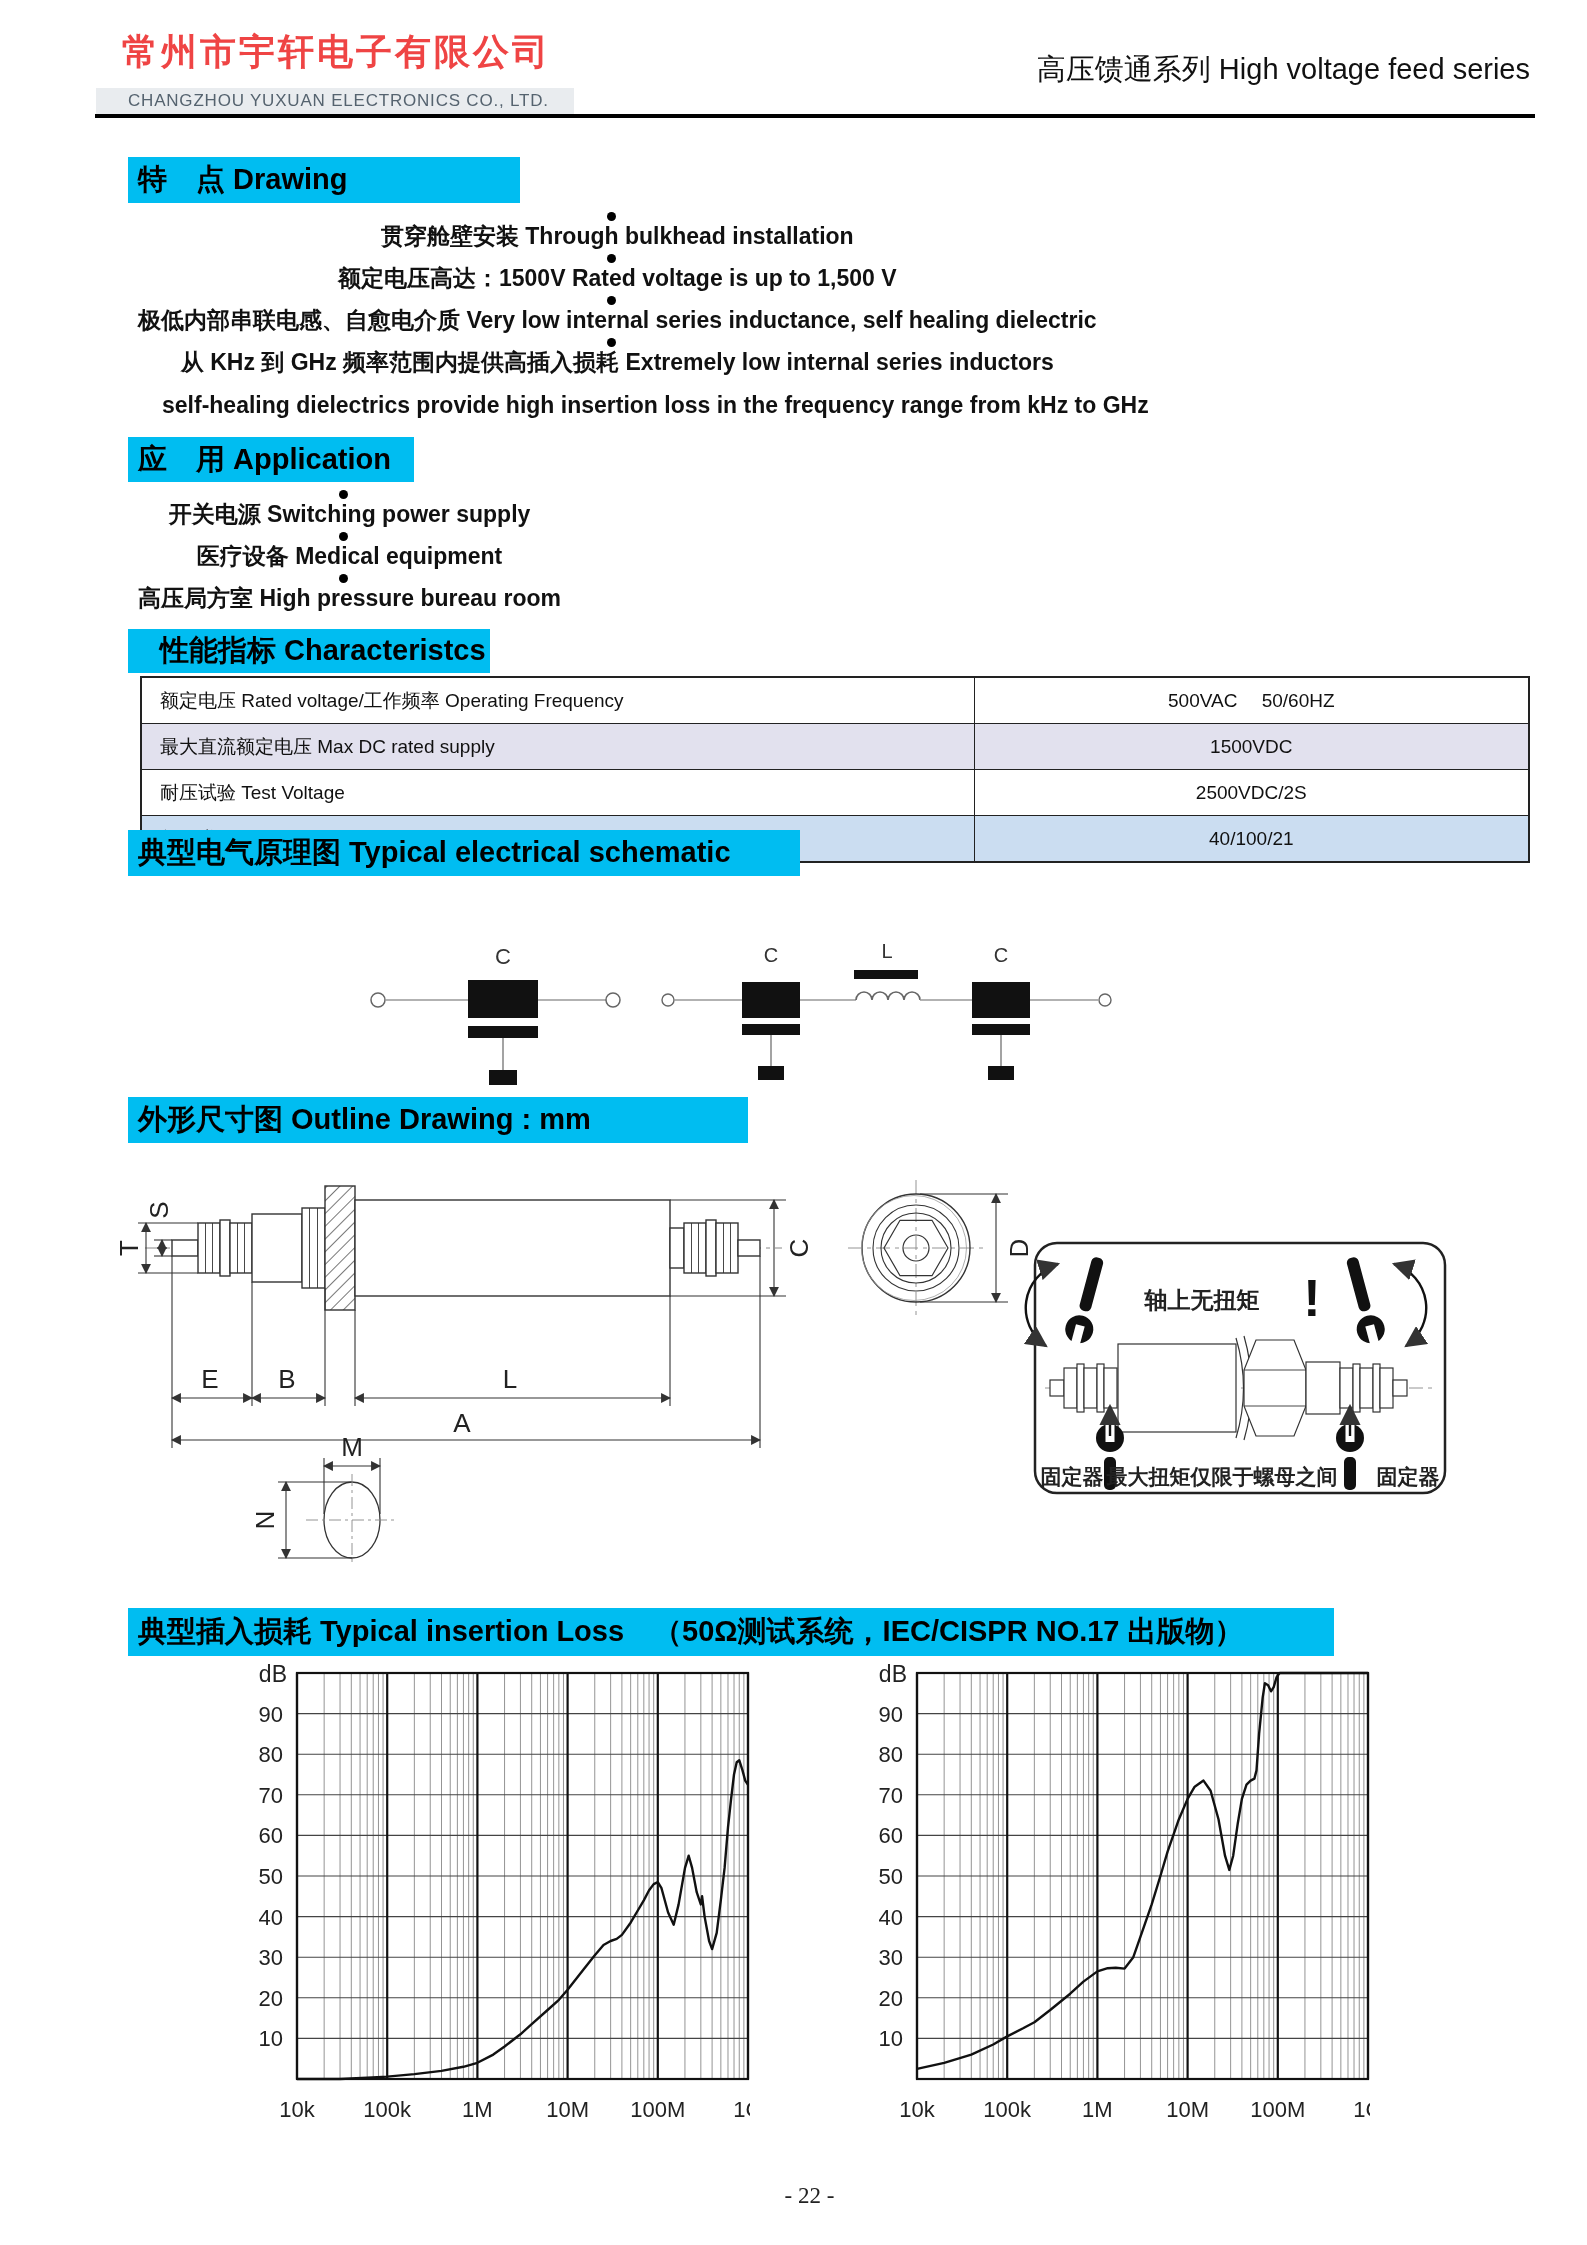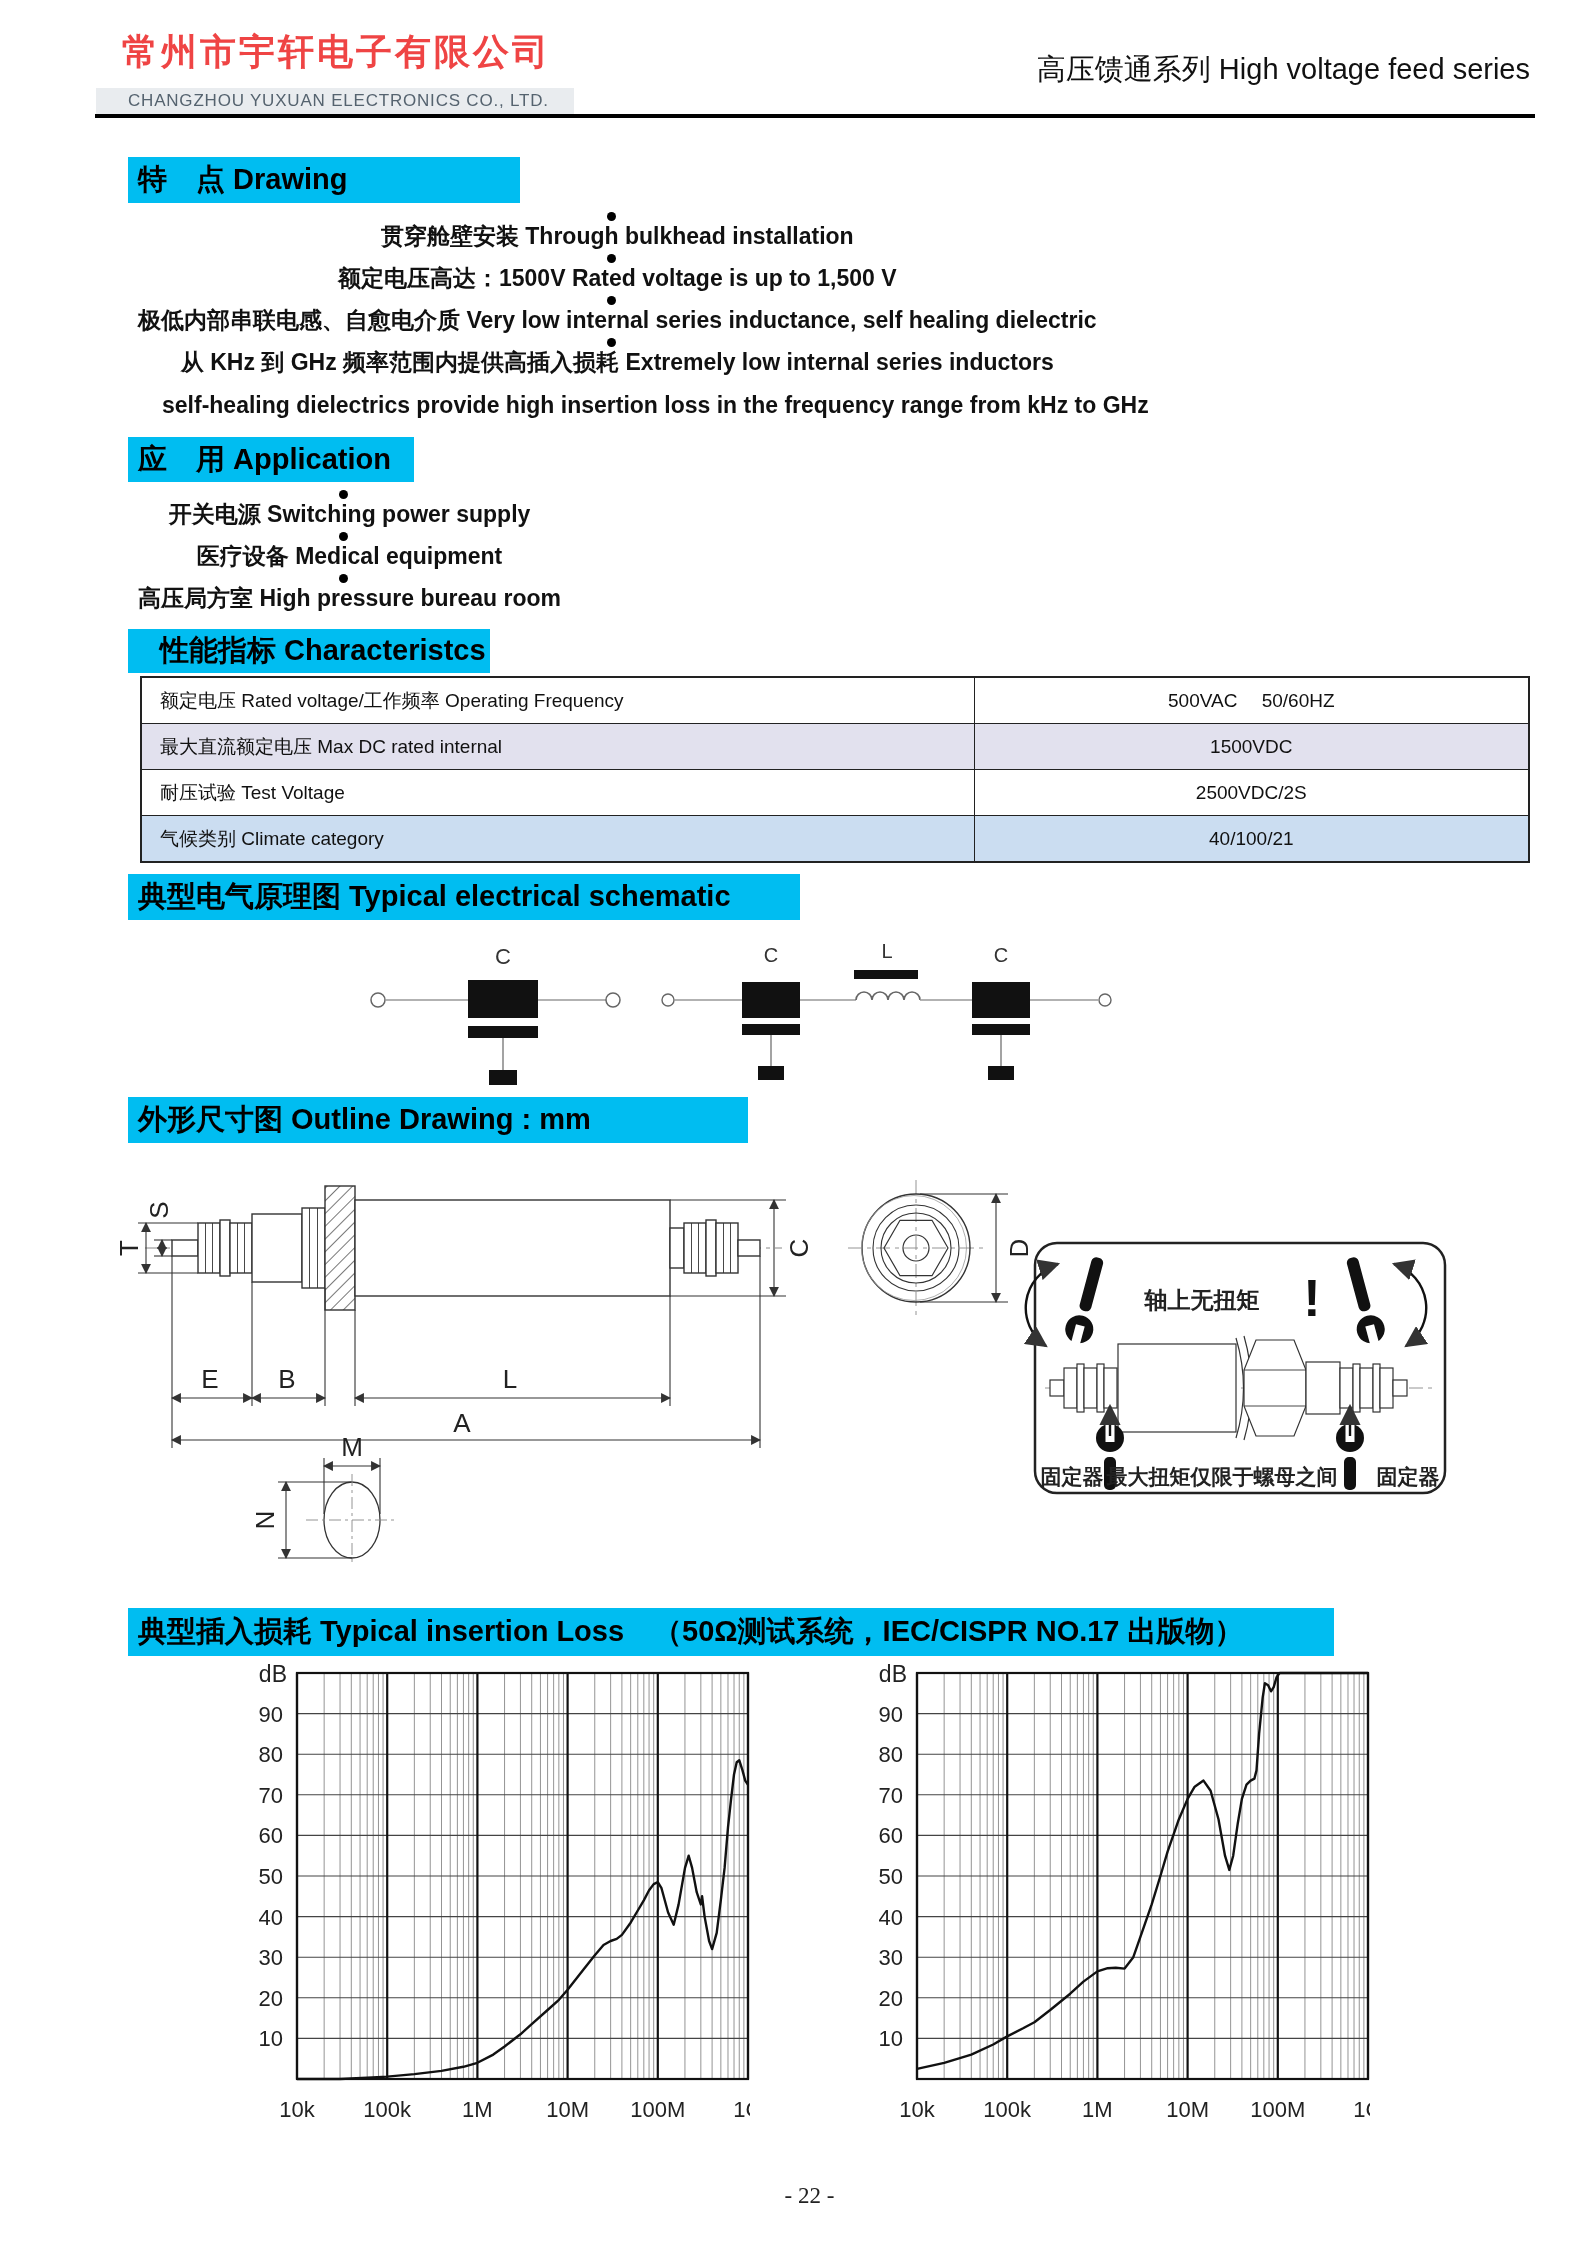--- a/index.html
+++ b/index.html
@@ -74,34 +74,34 @@
       </div>
   </div>
 
   <div class="banner" style="left:128px;top:629px;width:362px;height:44px;padding-left:32px;">性能指标  Characteristcs</div>
   <div class="abs spec-table">
     <div class="trow" style="background: rgb(255, 255, 255);">
       <div class="tcell-l">额定电压 Rated voltage/工作频率 Operating Frequency</div>
       <div class="tcell-r">500VAC　 50/60HZ</div>
     </div>
     <div class="trow" style="background: rgb(226, 225, 238);">
-      <div class="tcell-l">最大直流额定电压 Max DC rated internal</div>
+      <div class="tcell-l">最大直流额定电压 Max DC rated supply</div>
       <div class="tcell-r">1500VDC</div>
     </div>
     <div class="trow" style="background: rgb(255, 255, 255);">
       <div class="tcell-l">耐压试验 Test Voltage</div>
       <div class="tcell-r">2500VDC/2S</div>
     </div>
     <div class="trow" style="background: rgb(203, 221, 241);">
       <div class="tcell-l">气候类别 Climate category</div>
       <div class="tcell-r">40/100/21</div>
     </div>
   </div>
 
-  <div class="banner" style="left:128px;top:874px;width:672px;height:46px;">典型电气原理图  Typical electrical schematic</div>
+  <div class="banner" style="left:128px;top:830px;width:672px;height:46px;">典型电气原理图  Typical electrical schematic</div>
   <svg class="abs" style="left:350px;top:930px;" width="1150" height="175" viewBox="0 0 1150 175">
     <g>
       <text x="153" y="34" text-anchor="middle" font-size="22" fill="#333">C</text>
       <circle cx="28" cy="70" r="7" fill="#fff" stroke="#666" stroke-width="1.5"></circle>
       <line x1="35" y1="70" x2="118" y2="70" stroke="#999" stroke-width="1.4"></line>
       <rect x="118" y="50" width="70" height="38" fill="#111"></rect>
       <rect x="118" y="96" width="70" height="12" fill="#111"></rect>
       <line x1="153" y1="108" x2="153" y2="140" stroke="#666" stroke-width="1.2"></line>
       <rect x="139" y="140" width="28" height="15" fill="#111"></rect>
       <line x1="188" y1="70" x2="256" y2="70" stroke="#999" stroke-width="1.4"></line>

